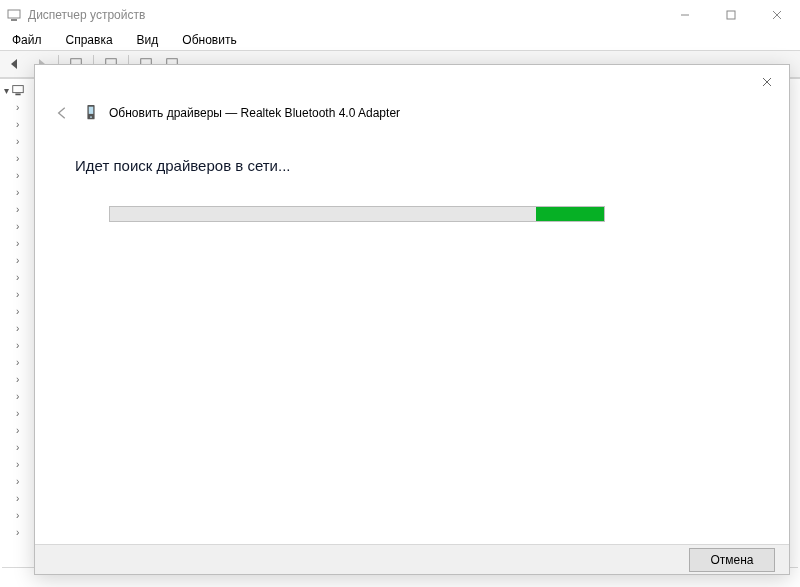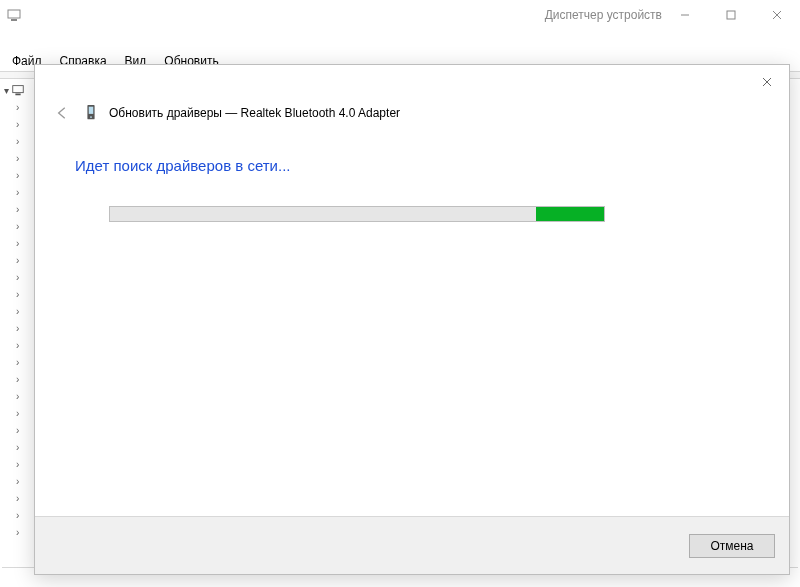--- a/index.html
+++ b/index.html
@@ -23,38 +23,36 @@
     }
     .outer-titlebar .app-icon {
       width: 16px; height: 16px;
       margin-right: 6px;
       display: inline-flex; align-items:center; justify-content:center;
     }
     .outer-titlebar .title {
       color: #888;
       font-size: 12px;
       flex: 1;
-      text-align: right;
     }
     .win-controls { display:flex; height:100%; }
     .win-btn {
       width: 46px; height: 30px;
       display:flex; align-items:center; justify-content:center;
       color: #888;
     }
     .win-btn svg { width:10px; height:10px; }
     .menubar {
       height: 20px;
       display:flex;
       align-items:center;
       padding: 0 4px;
-      gap: 2px;
+      gap: 8px;
       font-size: 12px;
       color: #000;
-      margin-top: 21px;
     }
     .menubar .menu { padding: 2px 8px; }
     .toolbar {
       height: 28px;
       border-top: 1px solid #d8d8d8;
       border-bottom: 1px solid #d8d8d8;
       background: #f6f6f6;
       display:flex;
       align-items:center;
       padding: 0 4px;
@@ -131,42 +129,42 @@
     }
     .dlg-title {
       font-size: 12px;
       color:#000;
     }
     .dlg-body {
       flex:1;
       padding: 30px 40px 10px 40px;
     }
     .status-line {
-      color: #1d4ed8;
+      color: #0f172a;
       font-size: 15px;
     }
     .progress-wrap {
       margin-top: 32px;
       margin-left: 34px;
       width: 496px;
       height: 16px;
       border: 1px solid #bfbfbf;
       background: #e6e6e6;
       position:relative;
       overflow:hidden;
     }
     .progress-chunk {
       position:absolute;
       top:0; bottom:0;
       width: 68px;
       right: 0;
       background: #06b025;
     }
     .dlg-footer {
-      height: 58px;
+      height: 30px;
       background: #f0f0f0;
       border-top: 1px solid #d8d8d8;
       display:flex;
       align-items:center;
       justify-content:flex-end;
       padding-right: 14px;
     }
     .btn {
       min-width: 86px;
       height: 24px;

